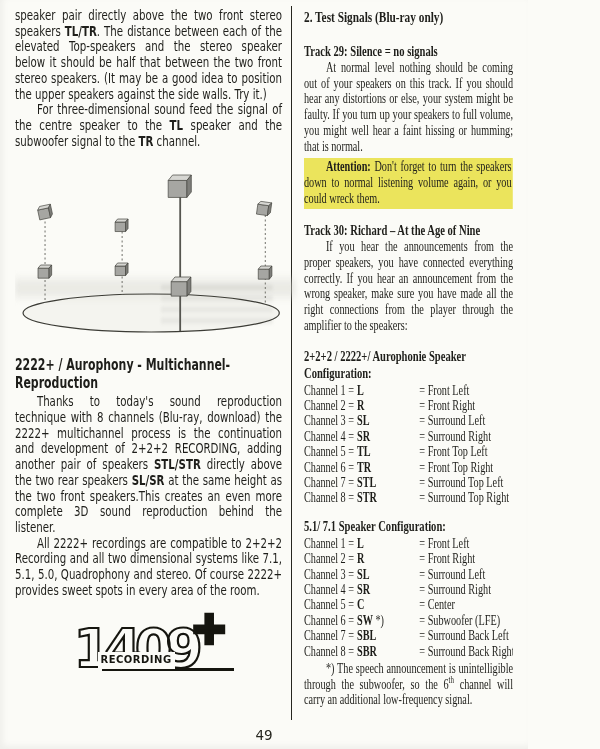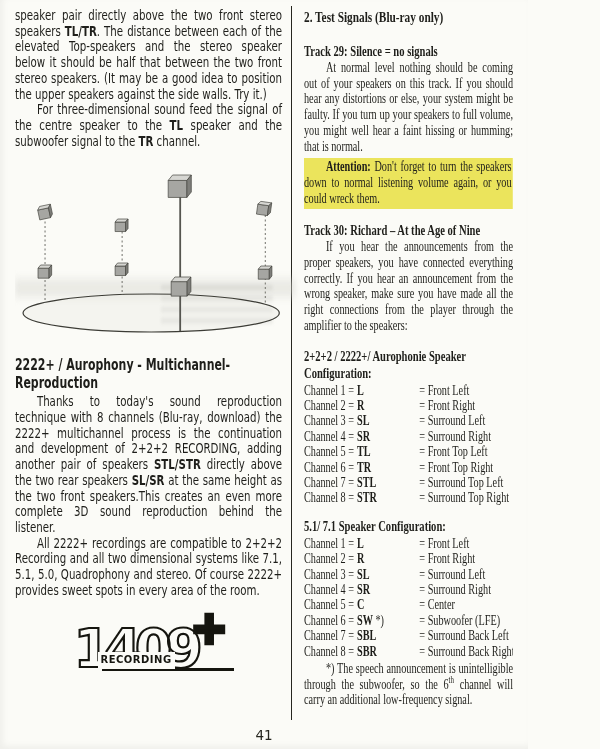--- a/index.html
+++ b/index.html
@@ -235,14 +235,14 @@
                 <span class="ch-d">= Surround Back Right</span>
               </div>
             </div>
         </div>
 
         <p class="footnote just ind"><span>*) The speech announcement is unintelligible through the subwoofer, so the 6</span><sup>th</sup><span> channel will carry an additional low-frequency signal.</span></p>
       </div>
     </div>
   </div>
 
-  <div class="footer">41</div>
+  <div class="footer">49</div>
 </div>
 
 </body></html>

